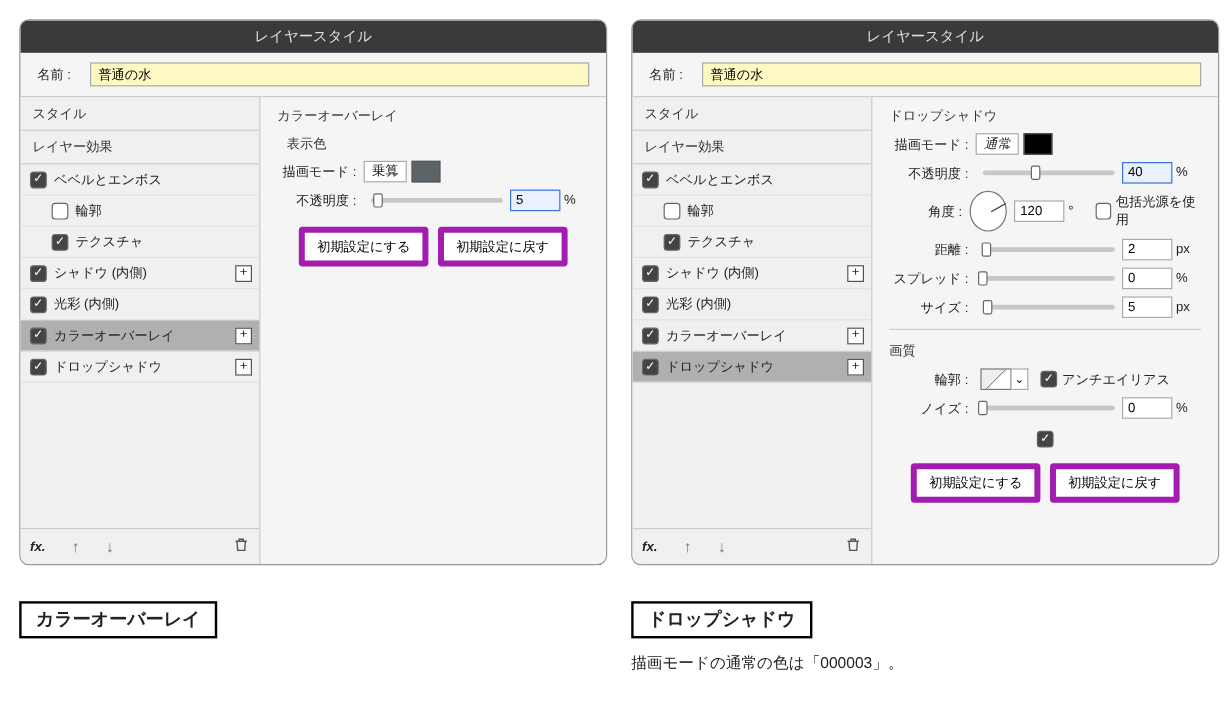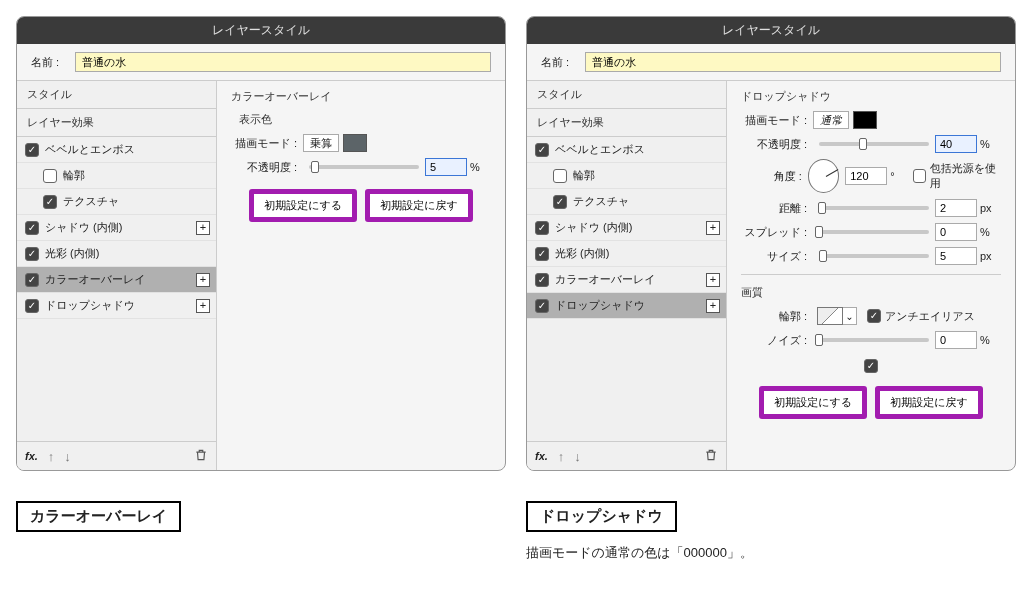--- a/index.html
+++ b/index.html
@@ -92,21 +92,21 @@
     font-size: 11px;
     line-height: 1;
     background: #fff;
   }
   .spacer { flex: 1; }
   .side-foot {
     border-top: 1px solid #ccc;
     padding: 6px 8px;
     display: flex;
     align-items: center;
-    gap: 10px;
+    gap: 22px;
     color: #777;
   }
   .side-foot .fx { font-style: italic; color: #222; font-weight: bold; }
   .arrow { font-size: 13px; line-height:1;}
   .trash { margin-left: auto; }
   .content {
     flex: 1;
     padding: 6px 14px 10px 14px;
     border-top: 1px solid #ccc;
     overflow: hidden;
@@ -459,16 +459,16 @@
 
           <div class="btn-row">
             <button class="btn">初期設定にする</button>
             <button class="btn">初期設定に戻す</button>
           </div>
         </div>
       </div>
     </div>
 
     <div class="caption-box">ドロップシャドウ</div>
-    <div class="caption-text">描画モードの通常の色は「000000」。</div>
+    <div class="caption-text">描画モードの通常の色は「000003」。</div>
   </div>
 
 </div>
 
 </body></html>

